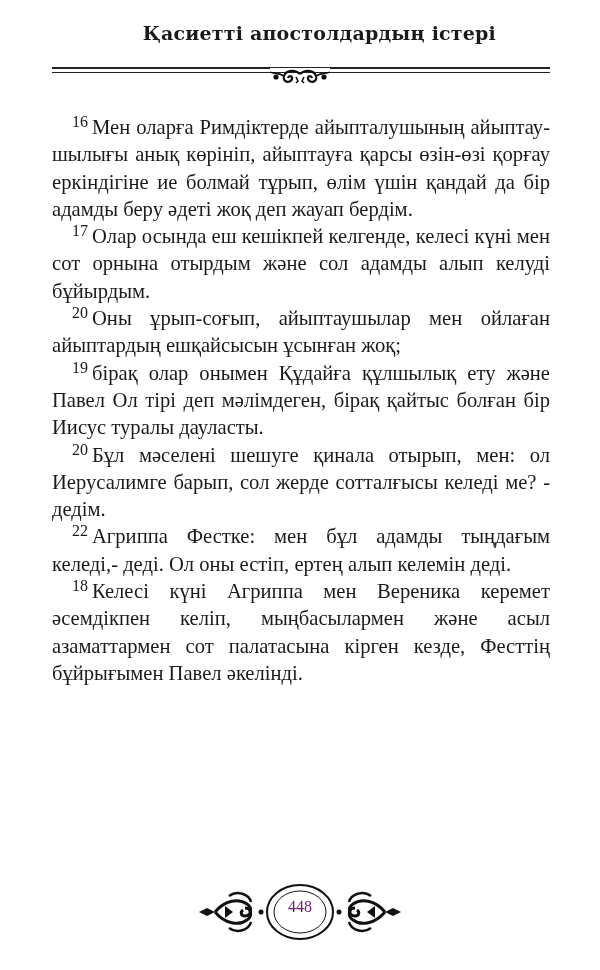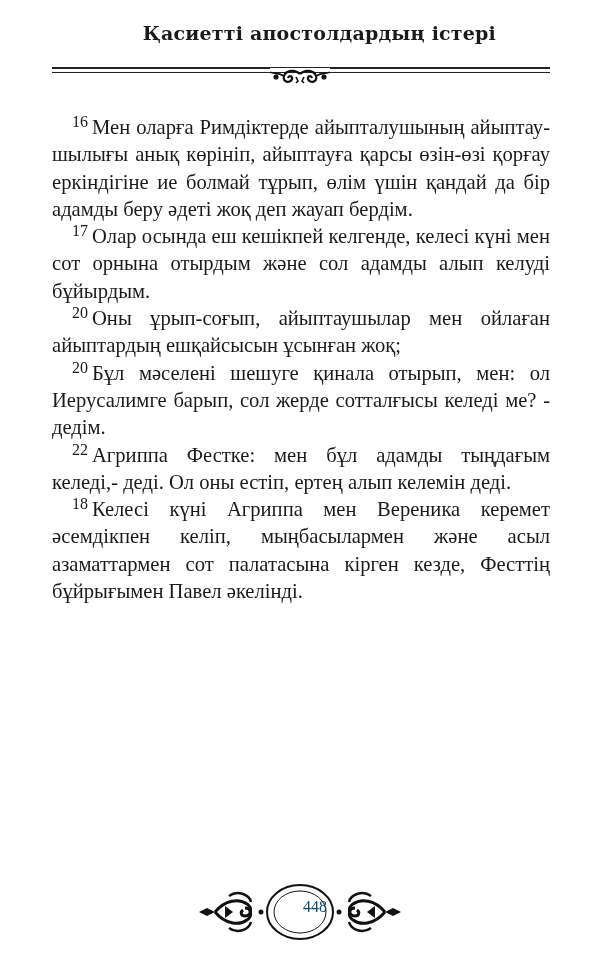--- a/index.html
+++ b/index.html
@@ -7,21 +7,21 @@
   .page-header { position: absolute; top: 22px; left: 0; width: 496px; text-align: right; }
   .running-title { font-family: "DejaVu Serif", serif; font-weight: bold; font-size: 19px; letter-spacing: 0.2px; color: #1a1a1a; }
   .rule { position: absolute; left: 52px; width: 498px; height: 0; border-top: 2px solid #222; }
   .rule.r1 { top: 67px; }
   .rule.r2 { top: 72px; border-top-width: 1.5px; }
   .header-ornament { position: absolute; left: 262px; top: 68px; width: 76px; height: 18px; }
   .body-text { position: absolute; left: 52px; top: 114px; width: 498px; font-family: "Liberation Serif", serif; font-size: 20.6px; line-height: 27.3px; text-align: justify; color: #1a1a1a; }
   .verse { margin: 0; text-indent: 20px; }
   .verse-num { font-size: 16px; vertical-align: 7px; line-height: 0; margin-right: 4px; }
   .footer { position: absolute; left: 195px; top: 882px; width: 210px; height: 60px; }
-  .page-number { position: absolute; left: 95px; top: 16px; width: 50px; text-align: center; font-family: "Liberation Serif", serif; font-size: 16px; color: #0c4a6e; }
+  .page-number { position: absolute; left: 80px; top: 16px; width: 50px; text-align: center; font-family: "Liberation Serif", serif; font-size: 16px; color: #701a75; }
 </style>
 </head>
 <body>
 
 <div class="page-header">
   <div class="running-title">Қасиетті апостолдардың істері</div>
 </div>
 <div class="rule r1"></div>
 <div class="rule r2"></div>
 <svg class="header-ornament" viewBox="0 0 76 18">
@@ -32,20 +32,21 @@
   <path d="M54 8 C60 4, 66 6, 68 4" fill="none" stroke="#111" stroke-width="1.6"></path>
   <circle cx="14" cy="9" r="2.6" fill="#111"></circle>
   <circle cx="62" cy="9" r="2.6" fill="#111"></circle>
   <path d="M34 9 L36 13 L34 15 M42 9 L40 13 L42 15" fill="none" stroke="#111" stroke-width="1.6"></path>
 </svg>
 
 <div class="body-text">
   <p class="verse"><span class="verse-num">16</span><span>Мен оларға Римдіктерде айыпталушының айыптау-шылығы анық көрініп, айыптауға қарсы өзін-өзі қорғау еркіндігіне ие болмай тұрып, өлім үшін қандай да бір адамды беру әдеті жоқ деп жауап бердім.</span></p>
   <p class="verse"><span class="verse-num">17</span><span>Олар осында еш кешікпей келгенде, келесі күні мен сот орнына отырдым және сол адамды алып келуді бұйырдым.</span></p>
   <p class="verse"><span class="verse-num">20</span><span>Оны ұрып-соғып, айыптаушылар мен ойлаған айыптардың ешқайсысын ұсынған жоқ;</span></p>
+  <p class="verse"><span class="verse-num">19</span><span>бірақ олар онымен Құдайға құлшылық ету және Павел Ол тірі деп мәлімдеген, бірақ қайтыс болған бір Иисус туралы дауласты.</span></p>
   <p class="verse"><span class="verse-num">20</span><span>Бұл мәселені шешуге қинала отырып, мен: ол Иерусалимге барып, сол жерде сотталғысы келеді ме? - дедім.</span></p>
   <p class="verse"><span class="verse-num">22</span><span>Агриппа Фестке: мен бұл адамды тыңдағым келеді,- деді. Ол оны естіп, ертең алып келемін деді.</span></p>
   <p class="verse"><span class="verse-num">18</span><span>Келесі күні Агриппа мен Вереника керемет әсемдікпен келіп, мыңбасылармен және асыл азаматтармен сот палатасына кірген кезде, Фесттің бұйрығымен Павел әкелінді.</span></p>
 </div>
 
 <div class="footer">
   <svg width="210" height="60" viewBox="0 0 210 60" style="position:absolute;left:0;top:0;">
 
     <path d="M4 30 L12 26 L20 30 L12 34 Z" fill="#111"></path>
     <path d="M20 30 C30 18, 44 16, 52 22 C58 26, 56 34, 50 34 C46 34, 45 30, 48 28" fill="none" stroke="#111" stroke-width="3"></path>

